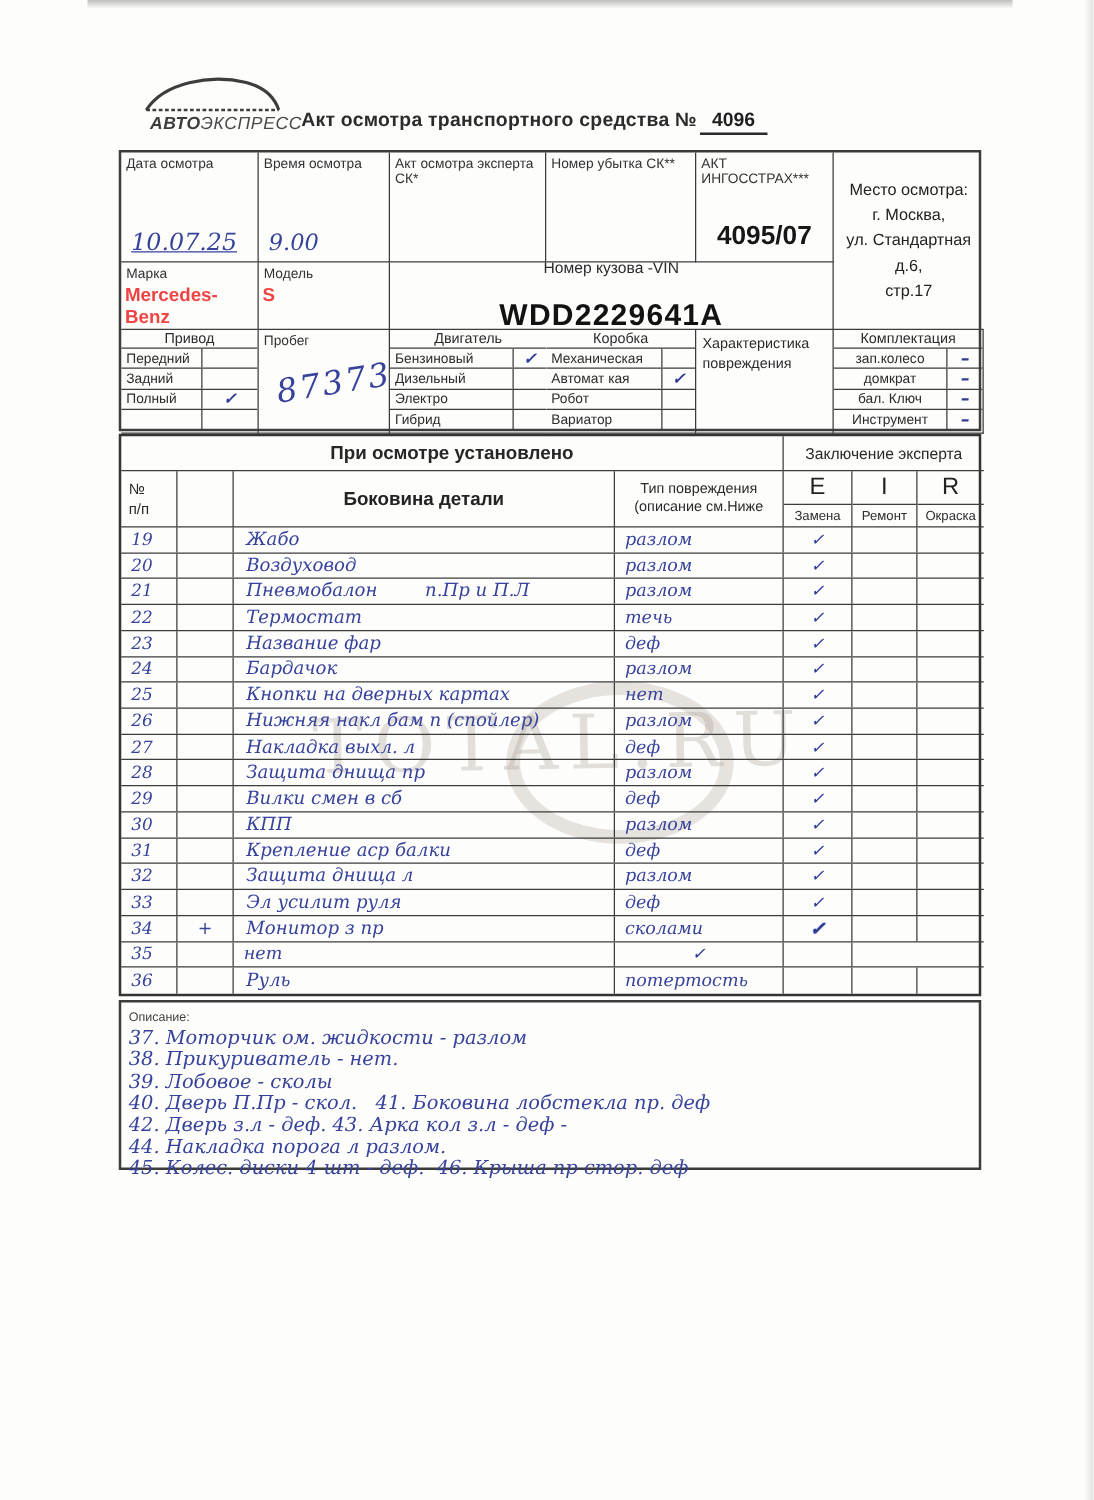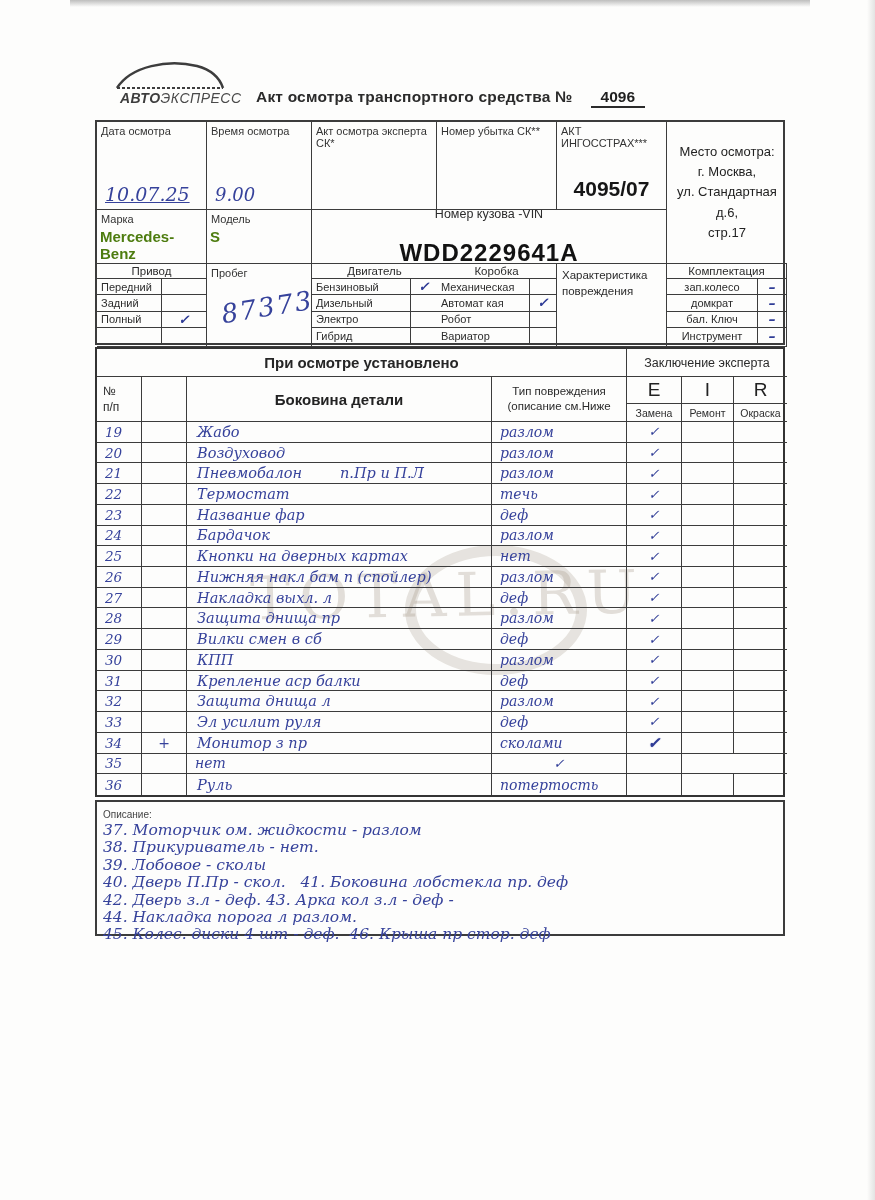--- a/index.html
+++ b/index.html
@@ -10,21 +10,21 @@
   .scan-right{position:absolute;right:0;top:0;width:8px;height:1200px;
         background:linear-gradient(to left,rgba(150,150,150,.25),transparent);}
 
   
   .logo{position:absolute;left:104px;top:58px;width:130px;text-align:center;}
   .logo svg{display:block;margin:0 auto;}
   .logo-text{font-style:italic;font-size:14px;letter-spacing:.5px;color:#4a4a4a;margin-top:-2px;}
   .logo-text b{color:#3d3d3d;margin-left:16px;}
 
   
-  .title{position:absolute;left:256px;top:88px;display:flex;align-items:baseline;gap:18px;}
+  .title{position:absolute;left:241px;top:88px;display:flex;align-items:baseline;gap:2px;}
   .title-text{font-size:15.5px;font-weight:bold;color:#2b2b2b;letter-spacing:.2px;}
   .title-num{font-size:15.5px;font-weight:bold;color:#1f1f1f;border-bottom:2px solid #2b2b2b;padding:0 10px;}
 
   
   .hw{font-family:"DejaVu Serif",serif;font-style:italic;color:#36429b;}
   .ink{color:#2f3c96;}
 
   
   .hdr{position:absolute;left:95px;top:120px;width:690px;height:225px;
        display:grid;grid-template-columns:110px 105px 125px 120px 110px 120px;
@@ -33,21 +33,21 @@
       box-sizing:border-box;overflow:hidden;}
   .hc:nth-child(6n){border-right:none;}
   .lbl{font-size:11px;color:#333;padding:3px 4px;}
   .cell-val{position:absolute;bottom:4px;left:8px;}
   .date-hw{font-size:19px;text-decoration:underline;}
   .time-hw{font-size:18px;}
   .ingos-val{position:absolute;bottom:8px;left:0;right:0;text-align:center;
       font-size:21px;font-weight:bold;color:#161616;}
   .place-cell{display:flex;flex-direction:column;justify-content:center;align-items:center;
       font-size:13px;line-height:1.55;color:#222;text-align:center;}
-  .make-val{font-size:15px;font-weight:bold;color:#4d7c0f;padding:0 3px;}
+  .make-val{font-size:15px;font-weight:bold;color:#ef4444;padding:0 3px;}
   .vin-cell{display:flex;flex-direction:column;align-items:center;justify-content:center;gap:18px;}
   .vin-lbl{font-size:12.5px;color:#2c2c2c;}
   .vin-val{font-size:24px;font-weight:bold;letter-spacing:1px;color:#121212;}
 
   .blk-title{font-size:11.5px;text-align:center;border-bottom:1.2px solid #3c3c3c;padding:1px 0;color:#2c2c2c;}
   .opt-row{display:flex;border-bottom:1.2px solid #3c3c3c;height:16.3px;align-items:center;box-sizing:border-box;}
   .opt-row:last-child{border-bottom:none;}
   .opt-label{flex:1;font-size:11px;padding-left:4px;color:#2c2c2c;white-space:nowrap;}
   .opt-check{width:26px;border-left:1.2px solid #3c3c3c;align-self:stretch;display:flex;
       align-items:center;justify-content:center;font-size:13px;font-weight:bold;}

